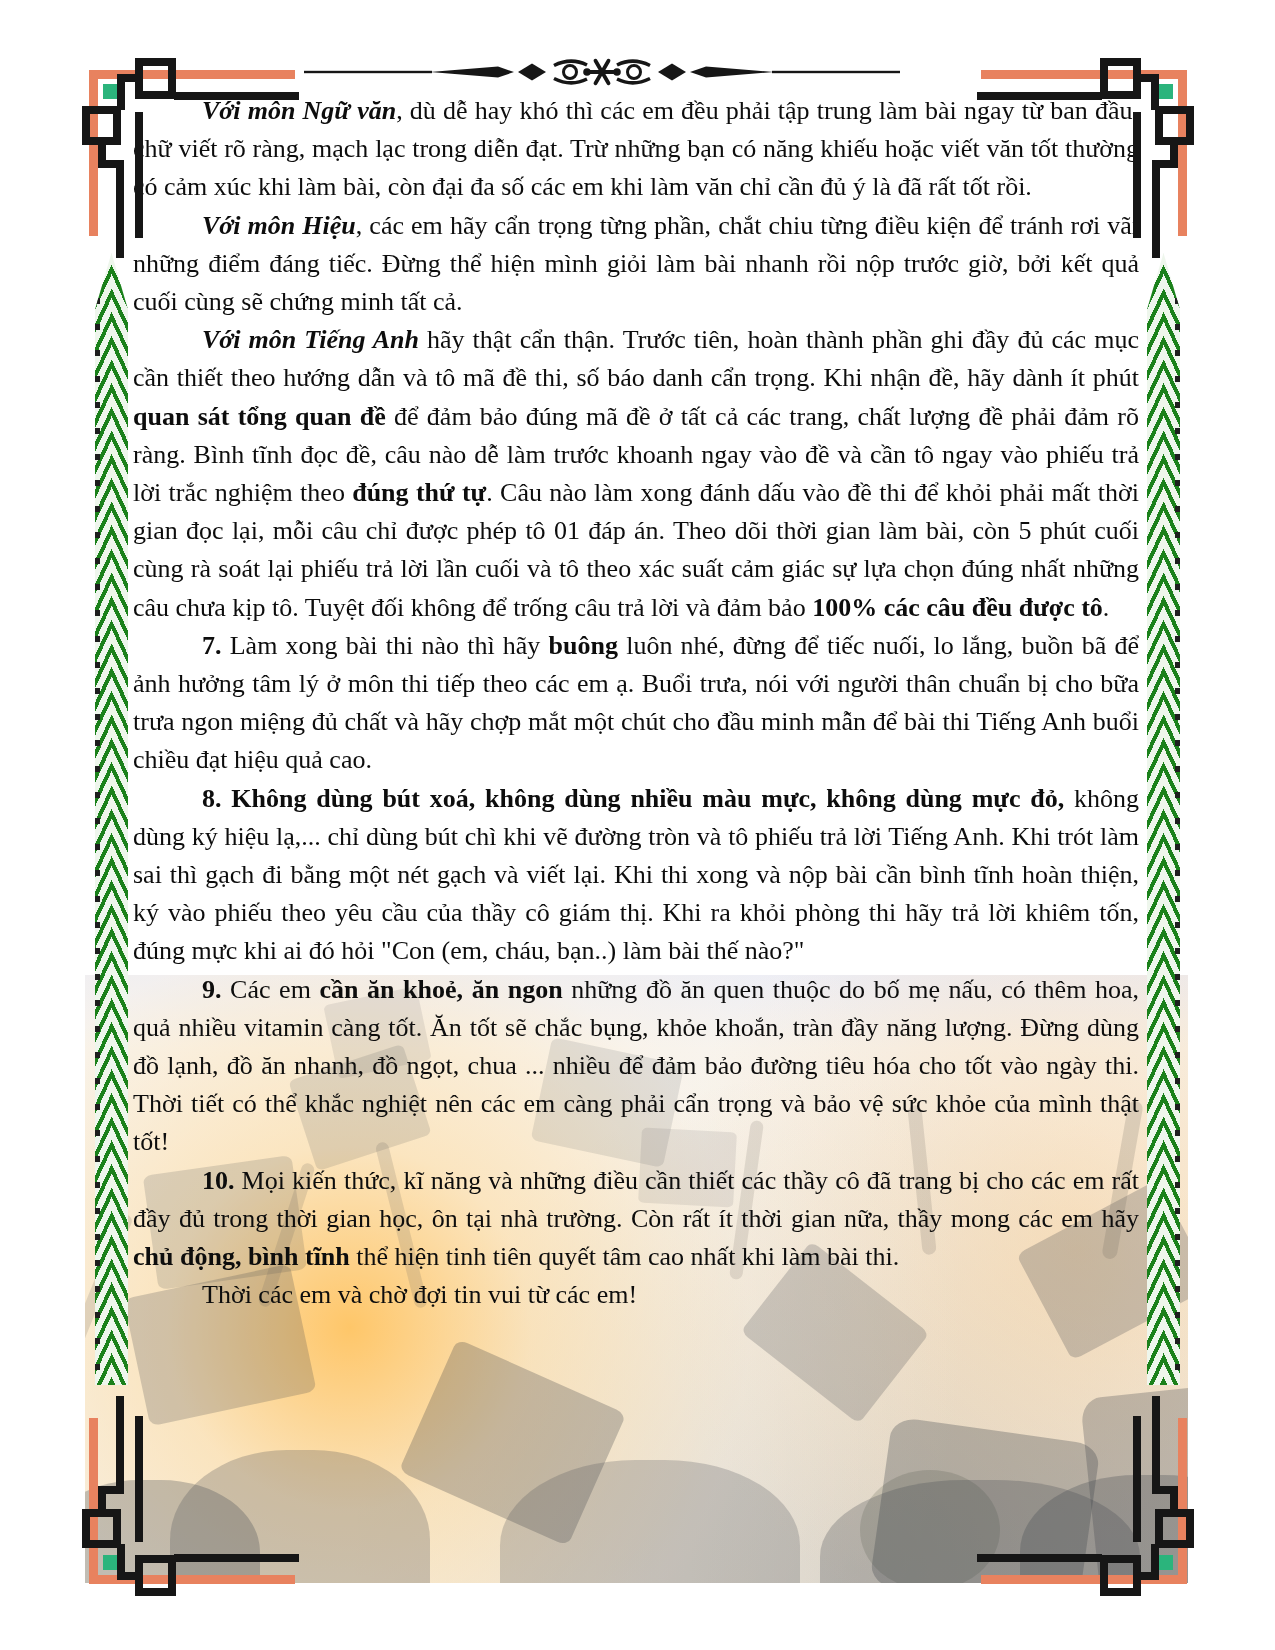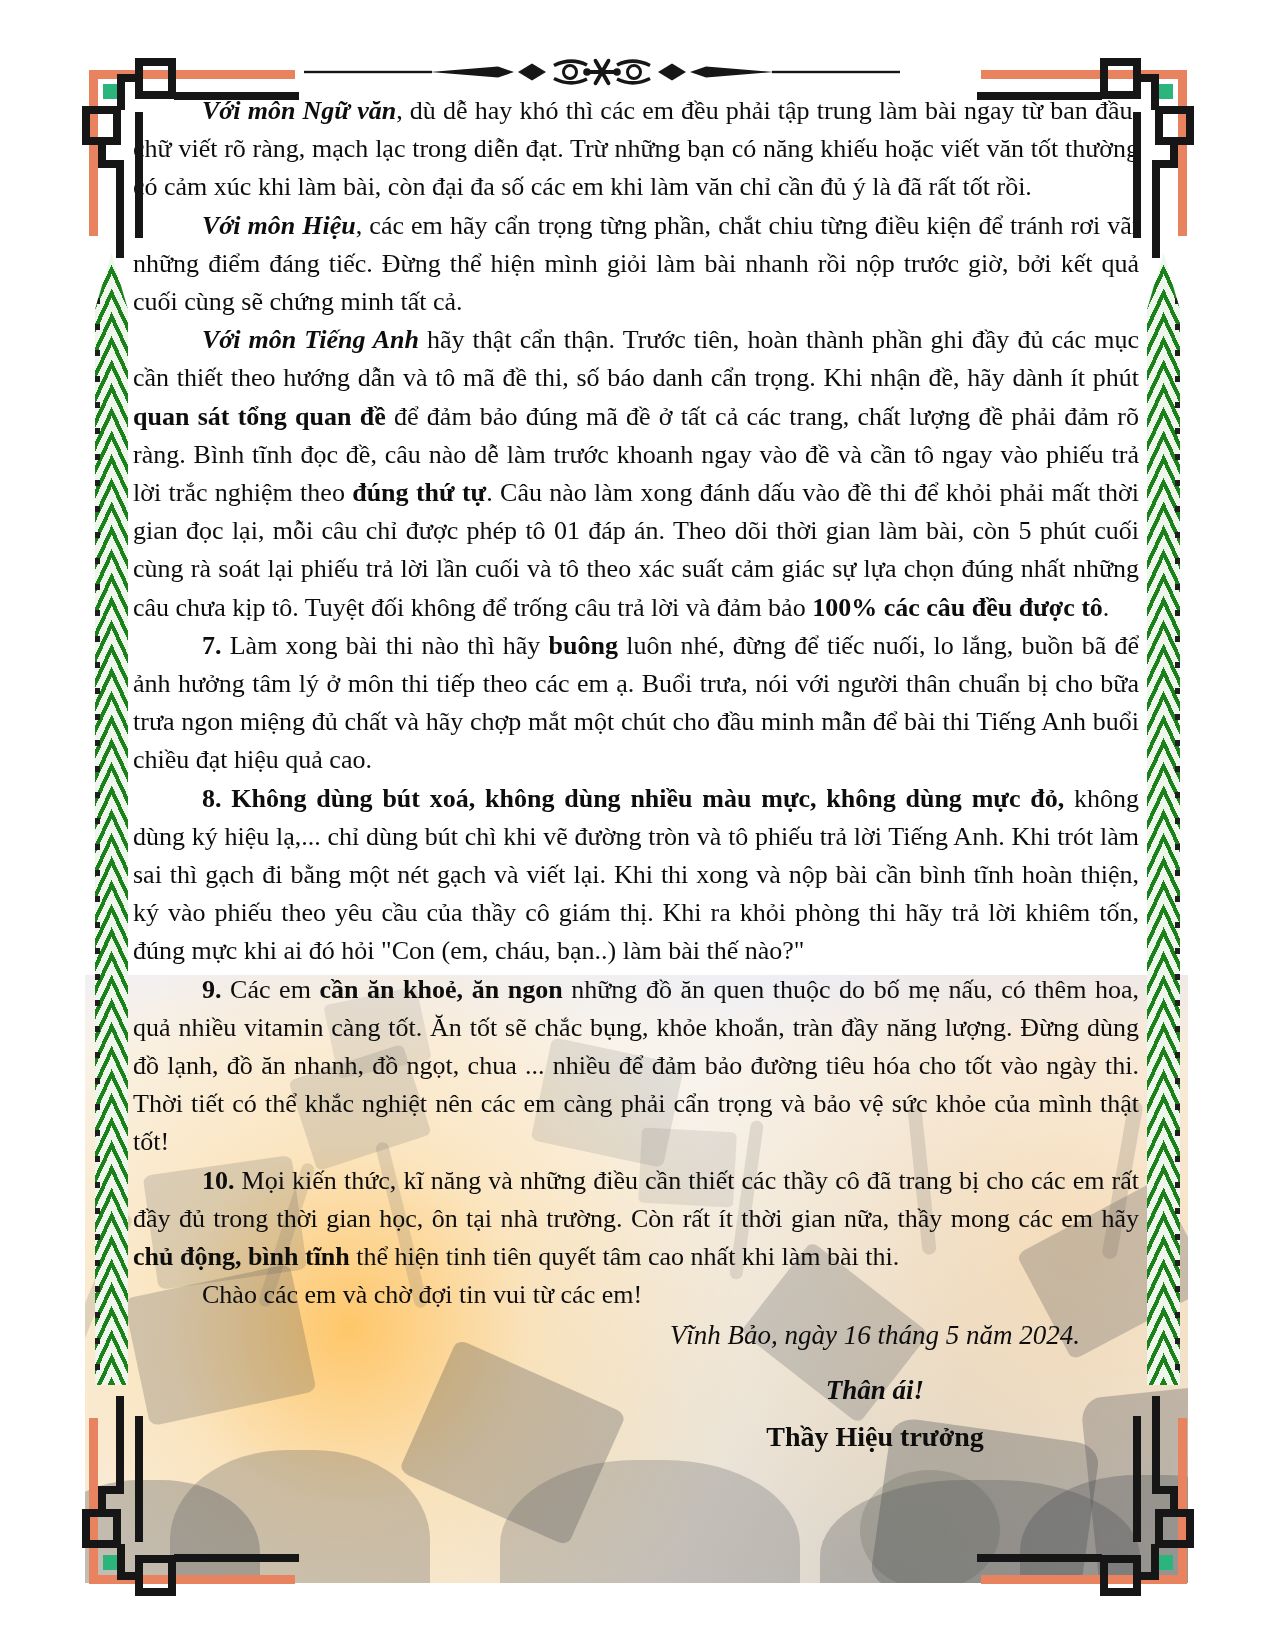--- a/index.html
+++ b/index.html
@@ -161,22 +161,17 @@
   <div class="leaf right"></div>
 
   <div class="content">
     <p class="para"><span style="font-weight: 700; font-style: italic;">Với môn Ngữ văn</span><span>, dù dễ hay khó thì các em đều phải tập trung làm bài ngay từ ban đầu, chữ viết rõ ràng, mạch lạc trong diễn đạt. Trừ những bạn có năng khiếu hoặc viết văn tốt thường có cảm xúc khi làm bài, còn đại đa số các em khi làm văn chỉ cần đủ ý là đã rất tốt rồi.</span></p>
     <p class="para"><span style="font-weight: 700; font-style: italic;">Với môn Hiệu</span><span>, các em hãy cẩn trọng từng phần, chắt chiu từng điều kiện để tránh rơi vãi những điểm đáng tiếc. Đừng thể hiện mình giỏi làm bài nhanh rồi nộp trước giờ, bởi kết quả cuối cùng sẽ chứng minh tất cả.</span></p>
     <p class="para"><span style="font-weight: 700; font-style: italic;">Với môn Tiếng Anh</span><span> hãy thật cẩn thận. Trước tiên, hoàn thành phần ghi đầy đủ các mục cần thiết theo hướng dẫn và tô mã đề thi, số báo danh cẩn trọng. Khi nhận đề, hãy dành ít phút </span><span style="font-weight: 700;">quan sát tổng quan đề</span><span> để đảm bảo đúng mã đề ở tất cả các trang, chất lượng đề phải đảm rõ ràng. Bình tĩnh đọc đề, câu nào dễ làm trước khoanh ngay vào đề và cần tô ngay vào phiếu trả lời trắc nghiệm theo </span><span style="font-weight: 700;">đúng thứ tự</span><span>. Câu nào làm xong đánh dấu vào đề thi để khỏi phải mất thời gian đọc lại, mỗi câu chỉ được phép tô 01 đáp án. Theo dõi thời gian làm bài, còn 5 phút cuối cùng rà soát lại phiếu trả lời lần cuối và tô theo xác suất cảm giác sự lựa chọn đúng nhất những câu chưa kịp tô. Tuyệt đối không để trống câu trả lời và đảm bảo </span><span style="font-weight: 700;">100% các câu đều được tô</span><span>.</span></p>
     <p class="para"><span style="font-weight: 700;">7.</span><span> Làm xong bài thi nào thì hãy </span><span style="font-weight: 700;">buông</span><span> luôn nhé, đừng để tiếc nuối, lo lắng, buồn bã để ảnh hưởng tâm lý ở môn thi tiếp theo các em ạ. Buổi trưa, nói với người thân chuẩn bị cho bữa trưa ngon miệng đủ chất và hãy chợp mắt một chút cho đầu minh mẫn để bài thi Tiếng Anh buổi chiều đạt hiệu quả cao.</span></p>
     <p class="para"><span style="font-weight: 700;">8. Không dùng bút xoá, không dùng nhiều màu mực, không dùng mực đỏ,</span><span> không dùng ký hiệu lạ,... chỉ dùng bút chì khi vẽ đường tròn và tô phiếu trả lời Tiếng Anh. Khi trót làm sai thì gạch đi bằng một nét gạch và viết lại. Khi thi xong và nộp bài cần bình tĩnh hoàn thiện, ký vào phiếu theo yêu cầu của thầy cô giám thị. Khi ra khỏi phòng thi hãy trả lời khiêm tốn, đúng mực khi ai đó hỏi "Con (em, cháu, bạn..) làm bài thế nào?"</span></p>
     <p class="para"><span style="font-weight: 700;">9.</span><span> Các em </span><span style="font-weight: 700;">cần ăn khoẻ, ăn ngon</span><span> những đồ ăn quen thuộc do bố mẹ nấu, có thêm hoa, quả nhiều vitamin càng tốt. Ăn tốt sẽ chắc bụng, khỏe khoắn, tràn đầy năng lượng. Đừng dùng đồ lạnh, đồ ăn nhanh, đồ ngọt, chua ... nhiều để đảm bảo đường tiêu hóa cho tốt vào ngày thi. Thời tiết có thể khắc nghiệt nên các em càng phải cẩn trọng và bảo vệ sức khỏe của mình thật tốt!</span></p>
     <p class="para"><span style="font-weight: 700;">10.</span><span> Mọi kiến thức, kĩ năng và những điều cần thiết các thầy cô đã trang bị cho các em rất đầy đủ trong thời gian học, ôn tại nhà trường. Còn rất ít thời gian nữa, thầy mong các em hãy </span><span style="font-weight: 700;">chủ động, bình tĩnh</span><span> thể hiện tinh tiên quyết tâm cao nhất khi làm bài thi.</span></p>
-    <p class="para"><span>Chào các em và chờ đợi tin vui từ các em!</span></p>
+    <p class="para"><span>Thời các em và chờ đợi tin vui từ các em!</span></p>
   </div>
 
-  <div class="closing">
-    <div class="date-line">Vĩnh Bảo, ngày 16 tháng 5 năm 2024.</div>
-    <div class="salutation-line">Thân ái!</div>
-    <div class="signature-line">Thầy Hiệu trưởng</div>
-  </div>
 
 </div>
 
 </body></html>

